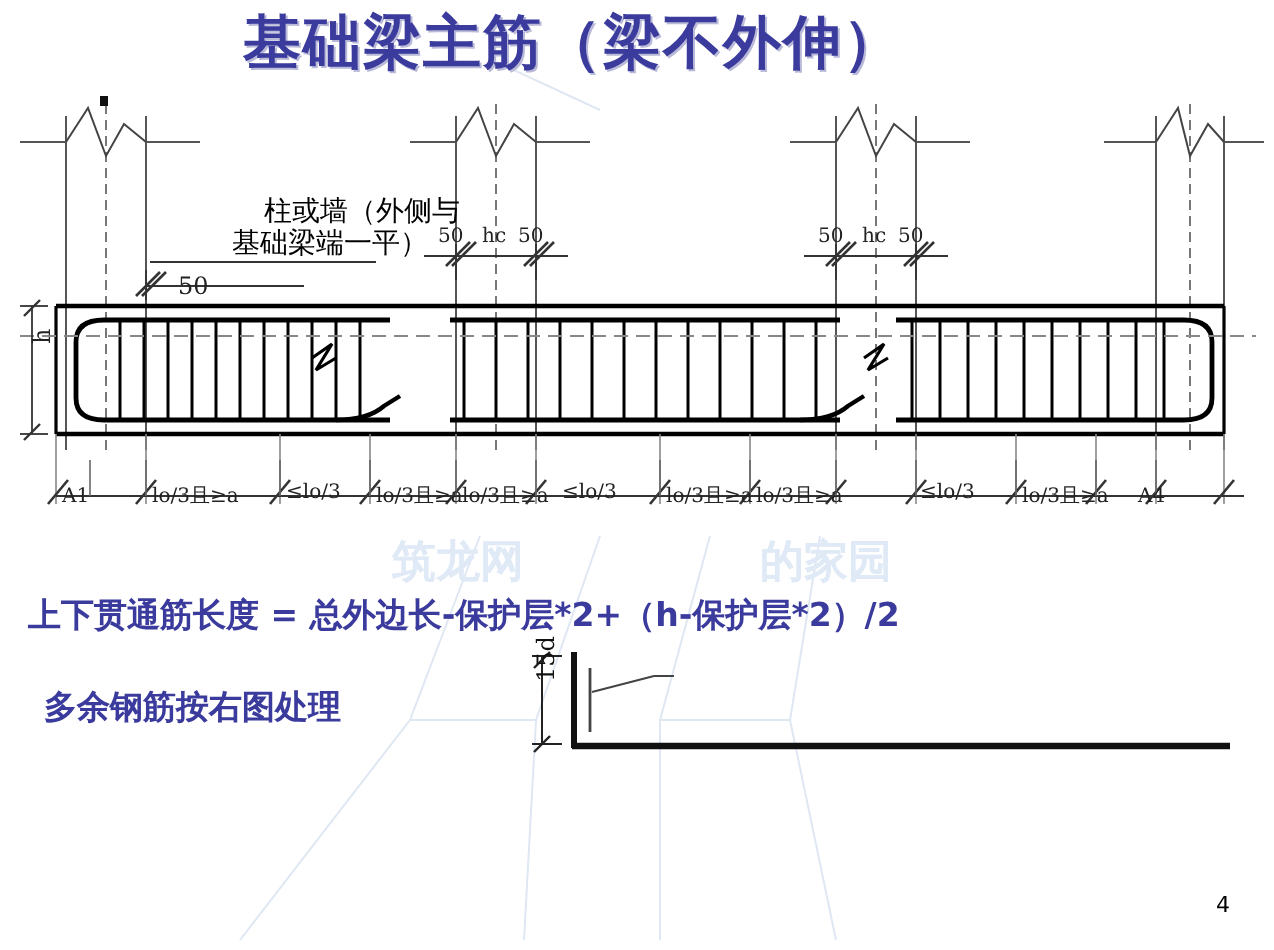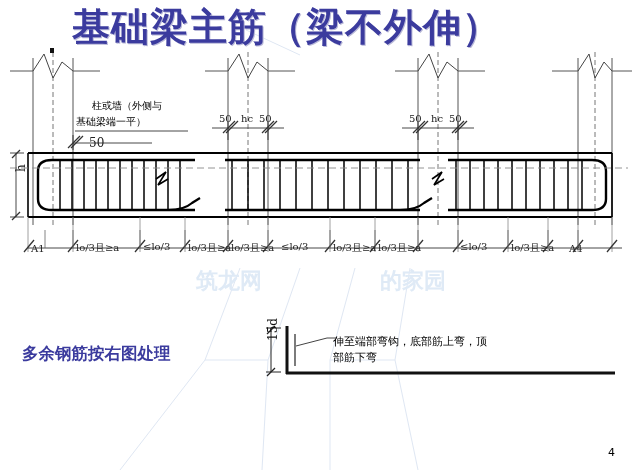--- a/index.html
+++ b/index.html
@@ -14,34 +14,34 @@
   .watermark{
     position:absolute;left:0;top:0;width:637px;height:475px;
     pointer-events:none;
   }
 
   
   .title{
     position:absolute;left:0;top:2px;width:573px;
     text-align:center;
     font-family:"DejaVu Sans","Liberation Sans",sans-serif;
-    font-size:38px;font-weight:bold;letter-spacing:1px;
+    font-size:29px;font-weight:bold;letter-spacing:1px;
     color:#3b3b9e;
     text-shadow:1px 1px 0 #b9b9d8;
     white-space:nowrap;
   }
 
   
   .cad{position:absolute;left:0;top:40px;width:637px;height:240px;}
 
   
   .cadtxt{
     position:absolute;
     font-family:Liberation Sans, sans-serif;
-    font-size:10px;color:#000;white-space:nowrap;line-height:13px;
+    font-size:14px;color:#000;white-space:nowrap;line-height:13px;margin-left:40px;
   }
   .dimtxt{
     position:absolute;
     font-family:"DejaVu Serif","Liberation Serif",serif;
     font-size:10px;color:#222;white-space:nowrap;
   }
   .dimtxt.tiny{font-size:10px;}
 
   
   .formula{
@@ -322,20 +322,21 @@
   <div class="dimtxt tiny" style="left:143px;top:241px;">≤lo/3</div>
   <div class="dimtxt tiny" style="left:188px;top:241px;">lo/3且≥a</div>
   <div class="dimtxt tiny" style="left:231px;top:241px;">lo/3且≥a</div>
   <div class="dimtxt tiny" style="left:281px;top:241px;">≤lo/3</div>
   <div class="dimtxt tiny" style="left:333px;top:241px;">lo/3且≥a</div>
   <div class="dimtxt tiny" style="left:378px;top:241px;">lo/3且≥a</div>
   <div class="dimtxt tiny" style="left:460px;top:241px;">≤lo/3</div>
   <div class="dimtxt tiny" style="left:511px;top:241px;">lo/3且≥a</div>
   <div class="dimtxt tiny" style="left:569px;top:243px;">A4</div>
 
+  <div class="formula l1">上下贯通筋长度 = 总外边长-保护层*2+（h-保护层*2）/2</div>
   <div class="formula l2">多余钢筋按右图处理</div>
 
   <svg class="detail" viewBox="0 0 370 70">
 
     <g stroke="#111" fill="none">
       <path d="M32 6 L32 54" stroke-width="3"></path>
       <path d="M31 53 L360 53" stroke-width="3.2"></path>
       <path d="M40 14 L40 46" stroke-width="1.4" stroke="#444"></path>
     </g>
 
@@ -348,20 +349,16 @@
     </g>
 
     <g stroke="#444" stroke-width="1" fill="none">
       <path d="M41 26 L72 18"></path>
       <path d="M72 18 L82 18"></path>
     </g>
   </svg>
 
   <div class="d15">15d</div>
 
-  <div class="detailnote">
-    <div>伸至端部弯钩，底部筋上弯，顶</div>
-    <div>部筋下弯</div>
-  </div>
 
   <div class="pageno">4</div>
 
 </div>
 
 </body></html>

